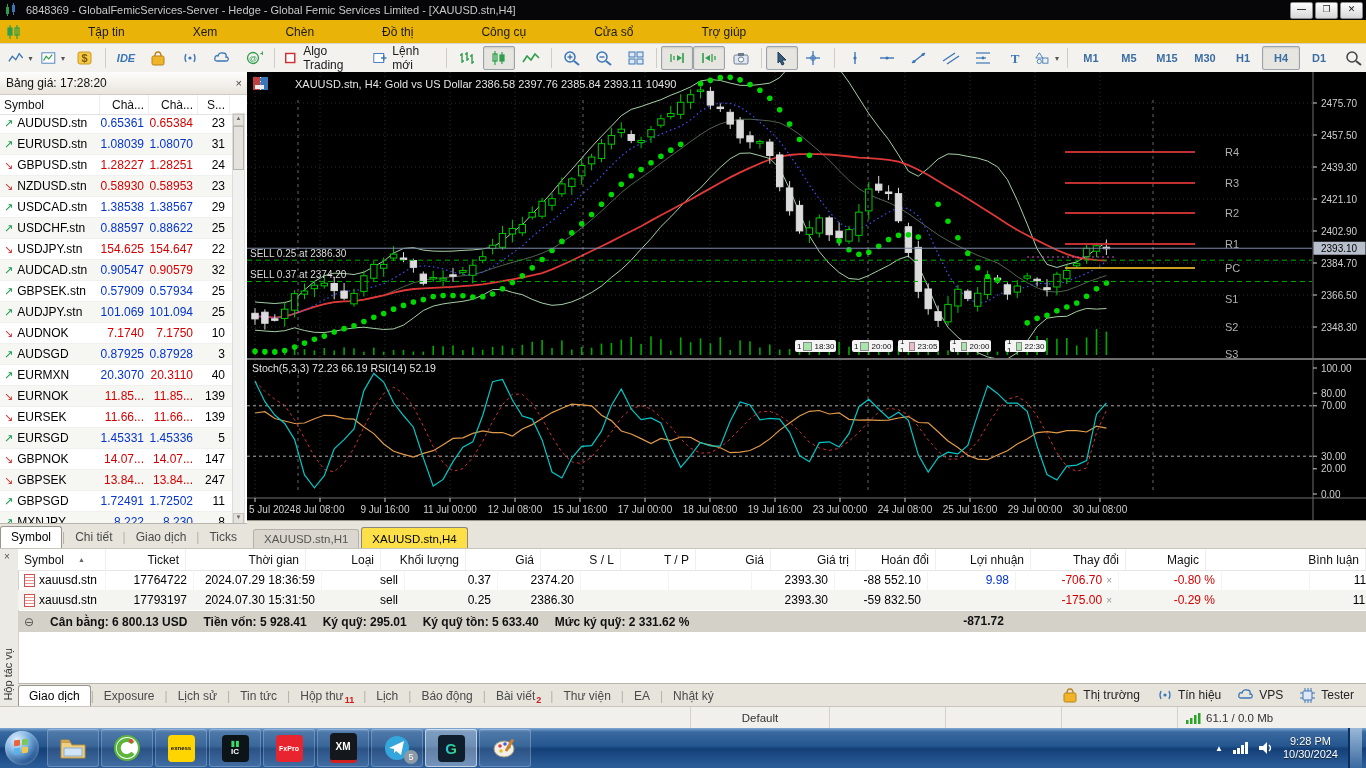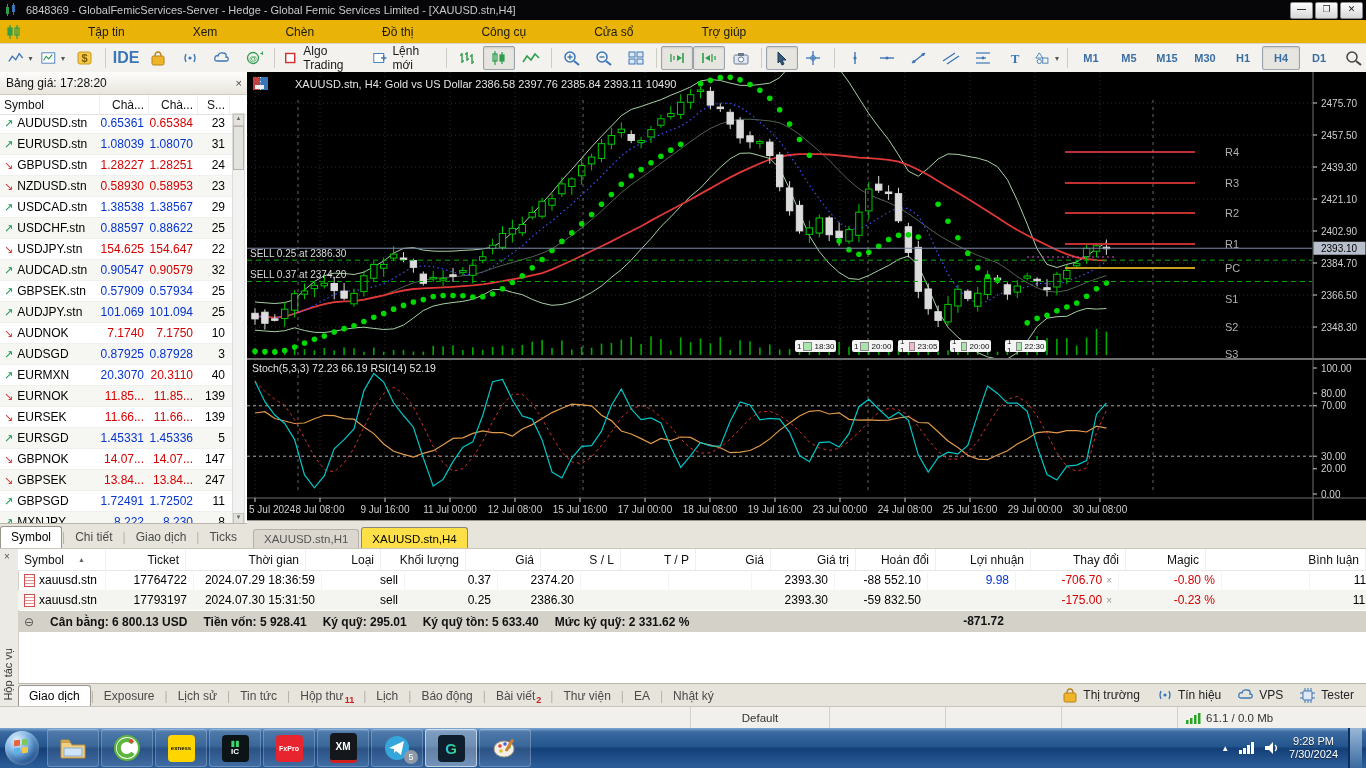--- a/index.html
+++ b/index.html
@@ -176,21 +176,21 @@
       <span class="drop">▾</span>
     </span>
     <span class="tbtn">
       <svg width="18" height="16" viewBox="0 0 18 16">
         <rect x="2" y="2" width="13" height="12" rx="2" fill="#f7c948" stroke="#c89a20"></rect>
         <text x="8.5" y="12" font-size="11" text-anchor="middle" fill="#7a5a00" font-weight="bold">$</text>
       </svg>
     </span>
     <span class="tsep"></span>
     <span class="tbtn">
-      <span style="color: rgb(58, 118, 184); font-weight: bold; font-size: 16px;">IDE</span>
+      <span style="color: rgb(58, 118, 184); font-weight: bold; font-size: 11px; font-style: italic;">IDE</span>
     </span>
     <span class="tbtn">
       <svg width="18" height="16" viewBox="0 0 18 16">
         <rect x="3" y="6" width="12" height="9" rx="1.5" fill="#f0b429" stroke="#b8821a"></rect>
         <path d="M6 6 Q6 2 9 2 Q12 2 12 6" stroke="#b8821a" fill="none" stroke-width="1.4"></path>
       </svg>
     </span>
     <span class="tbtn">
       <svg width="18" height="16" viewBox="0 0 18 16">
         <circle cx="9" cy="8" r="1.6" fill="#3a76b8"></circle>
@@ -1238,21 +1238,21 @@
           <span>-59 832.50</span>
         </div>
         <div class="cell ral" style="width: 80px; box-sizing: border-box;">
           <span></span>
         </div>
         <div class="cell ral" style="width: 95px; box-sizing: border-box;">
           <span style="color: rgb(212, 0, 0);">-175.00</span>
           <span class="xclose">×</span>
         </div>
         <div class="cell ral" style="width: 95px; box-sizing: border-box;">
-          <span style="color: rgb(212, 0, 0);">-0.23 %</span>
+          <span style="color: rgb(212, 0, 0);">-0.29 %</span>
         </div>
         <div class="cell ral" style="width: 80px; box-sizing: border-box;">
           <span></span>
         </div>
         <div class="cell ral" style="width: 160px; box-sizing: border-box;">
           <span>112257_17793195_^4</span>
         </div>
       </div>
     </div>
   <div id="tb-summary">
@@ -1410,17 +1410,17 @@
         <rect x="4" y="6" width="3" height="6" fill="#fff"></rect>
         <rect x="8" y="3" width="3" height="9" fill="#fff"></rect>
         <rect x="12" y="0" width="3" height="12" fill="#fff"></rect>
       </svg>
     <svg width="14" height="12">
         <polygon points="0,4 4,4 8,0 8,12 4,8 0,8" fill="#fff"></polygon>
         <path d="M10 3 Q13 6 10 9" stroke="#fff" fill="none" stroke-width="1.4"></path>
       </svg>
     <span class="clock">
       <span>9:28 PM</span><br>
-      <span>7/30/2024</span>
+      <span>10/30/2024</span>
     </span>
     <span id="show-desktop"></span>
   </div>
 </div>
 
 </body></html>

